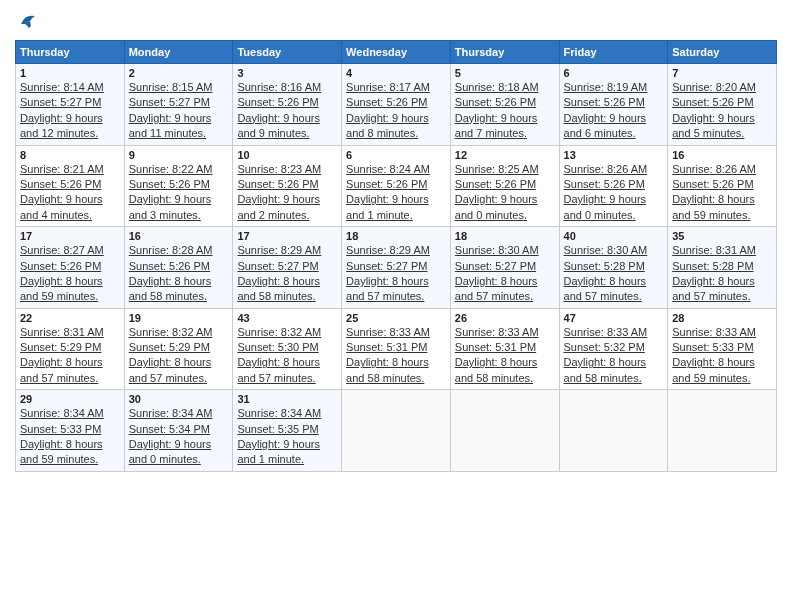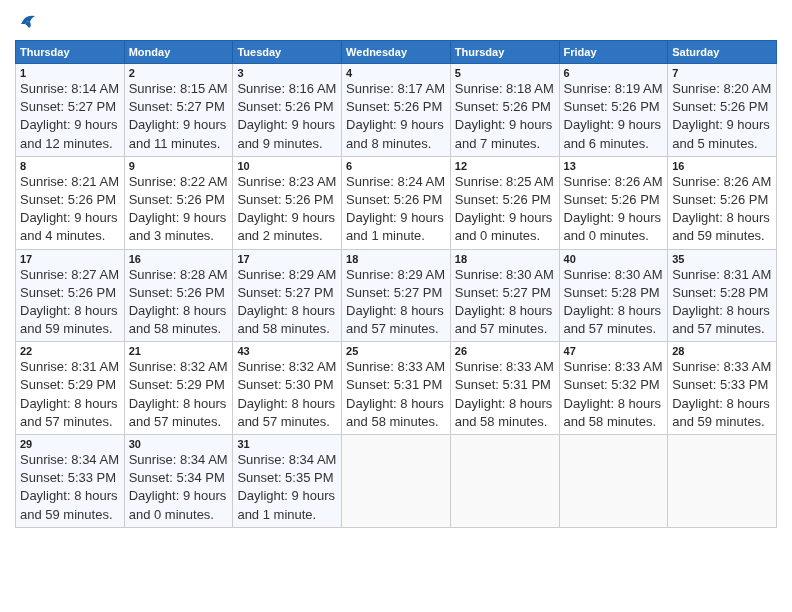--- a/index.html
+++ b/index.html
@@ -64,23 +64,24 @@
       background: #fff;
     }
     .day-number {
       font-size: 11px;
       font-weight: bold;
       color: #222;
       display: block;
       margin-bottom: 1px;
     }
     .day-detail {
-      font-size: 13px;
+      font-size: 11px;
       color: #333;
       line-height: 1.4;
+      text-decoration: underline;
     }
     td.empty {
       background: #f9f9f9 !important;
     }
     .logo-wrapper {
       display: flex;
       align-items: center;
     }
     .logo-general {
       font-size: 20px;
@@ -150,21 +151,21 @@
           <td><span class="day-number">17</span><span class="day-detail">Sunrise: 8:27 AM<br>Sunset: 5:26 PM<br>Daylight: 8 hours and 59 minutes.</span></td>
           <td><span class="day-number">16</span><span class="day-detail">Sunrise: 8:28 AM<br>Sunset: 5:26 PM<br>Daylight: 8 hours and 58 minutes.</span></td>
           <td><span class="day-number">17</span><span class="day-detail">Sunrise: 8:29 AM<br>Sunset: 5:27 PM<br>Daylight: 8 hours and 58 minutes.</span></td>
           <td><span class="day-number">18</span><span class="day-detail">Sunrise: 8:29 AM<br>Sunset: 5:27 PM<br>Daylight: 8 hours and 57 minutes.</span></td>
           <td><span class="day-number">18</span><span class="day-detail">Sunrise: 8:30 AM<br>Sunset: 5:27 PM<br>Daylight: 8 hours and 57 minutes.</span></td>
           <td><span class="day-number">40</span><span class="day-detail">Sunrise: 8:30 AM<br>Sunset: 5:28 PM<br>Daylight: 8 hours and 57 minutes.</span></td>
           <td><span class="day-number">35</span><span class="day-detail">Sunrise: 8:31 AM<br>Sunset: 5:28 PM<br>Daylight: 8 hours and 57 minutes.</span></td>
         </tr>
         <tr>
           <td><span class="day-number">22</span><span class="day-detail">Sunrise: 8:31 AM<br>Sunset: 5:29 PM<br>Daylight: 8 hours and 57 minutes.</span></td>
-          <td><span class="day-number">21</span><span class="day-detail">Sunrise: 8:32 AM<br>Sunset: 5:29 PM<br>Daylight: 8 hours and 57 minutes.</span></td>
+          <td><span class="day-number">19</span><span class="day-detail">Sunrise: 8:32 AM<br>Sunset: 5:29 PM<br>Daylight: 8 hours and 57 minutes.</span></td>
           <td><span class="day-number">43</span><span class="day-detail">Sunrise: 8:32 AM<br>Sunset: 5:30 PM<br>Daylight: 8 hours and 57 minutes.</span></td>
           <td><span class="day-number">25</span><span class="day-detail">Sunrise: 8:33 AM<br>Sunset: 5:31 PM<br>Daylight: 8 hours and 58 minutes.</span></td>
           <td><span class="day-number">26</span><span class="day-detail">Sunrise: 8:33 AM<br>Sunset: 5:31 PM<br>Daylight: 8 hours and 58 minutes.</span></td>
           <td><span class="day-number">47</span><span class="day-detail">Sunrise: 8:33 AM<br>Sunset: 5:32 PM<br>Daylight: 8 hours and 58 minutes.</span></td>
           <td><span class="day-number">28</span><span class="day-detail">Sunrise: 8:33 AM<br>Sunset: 5:33 PM<br>Daylight: 8 hours and 59 minutes.</span></td>
         </tr>
         <tr>
           <td><span class="day-number">29</span><span class="day-detail">Sunrise: 8:34 AM<br>Sunset: 5:33 PM<br>Daylight: 8 hours and 59 minutes.</span></td>
           <td><span class="day-number">30</span><span class="day-detail">Sunrise: 8:34 AM<br>Sunset: 5:34 PM<br>Daylight: 9 hours and 0 minutes.</span></td>
           <td><span class="day-number">31</span><span class="day-detail">Sunrise: 8:34 AM<br>Sunset: 5:35 PM<br>Daylight: 9 hours and 1 minute.</span></td>

